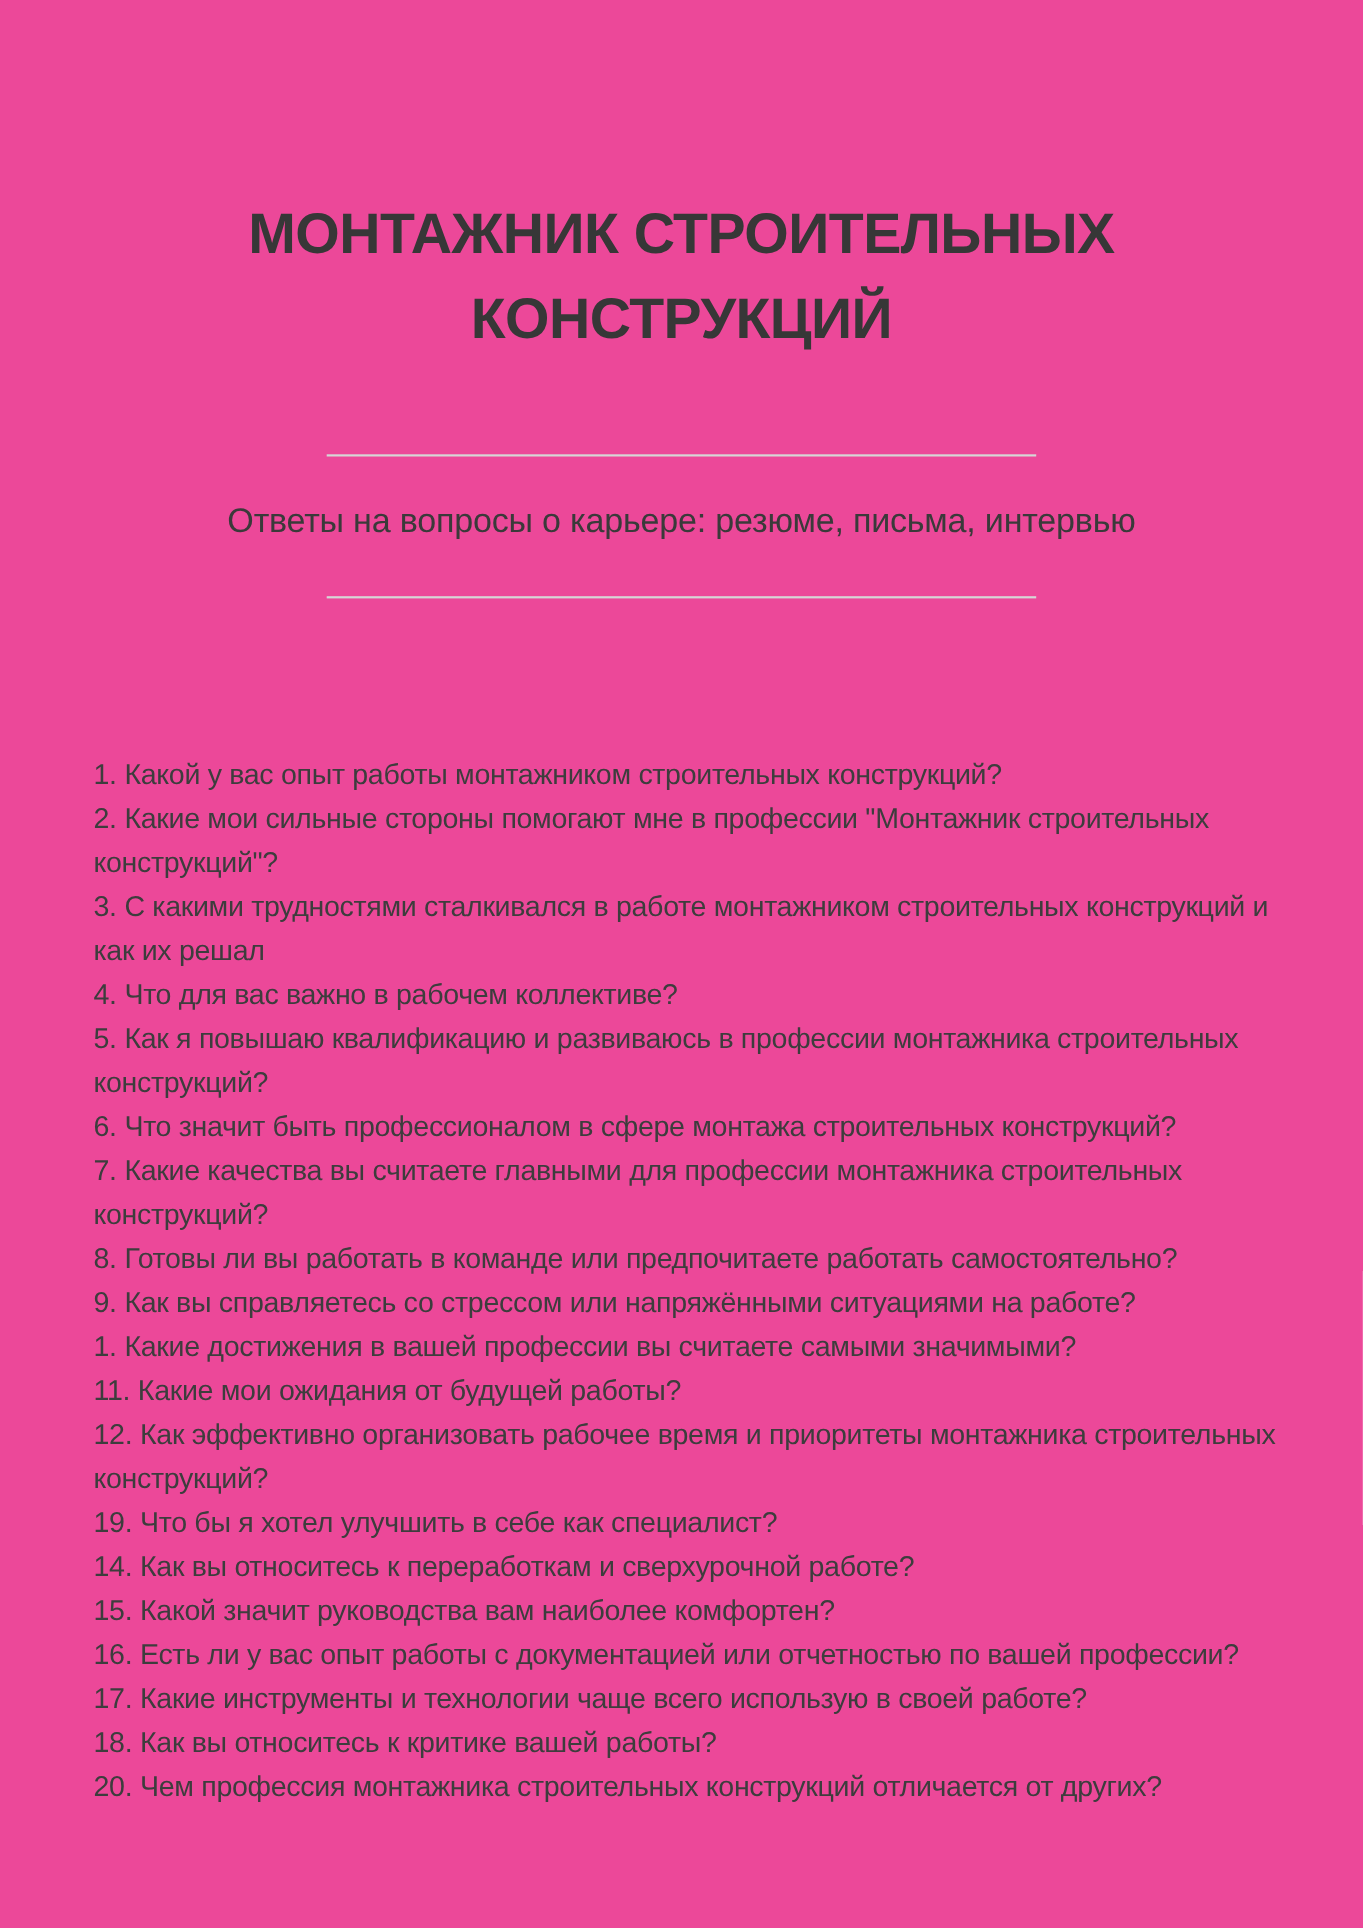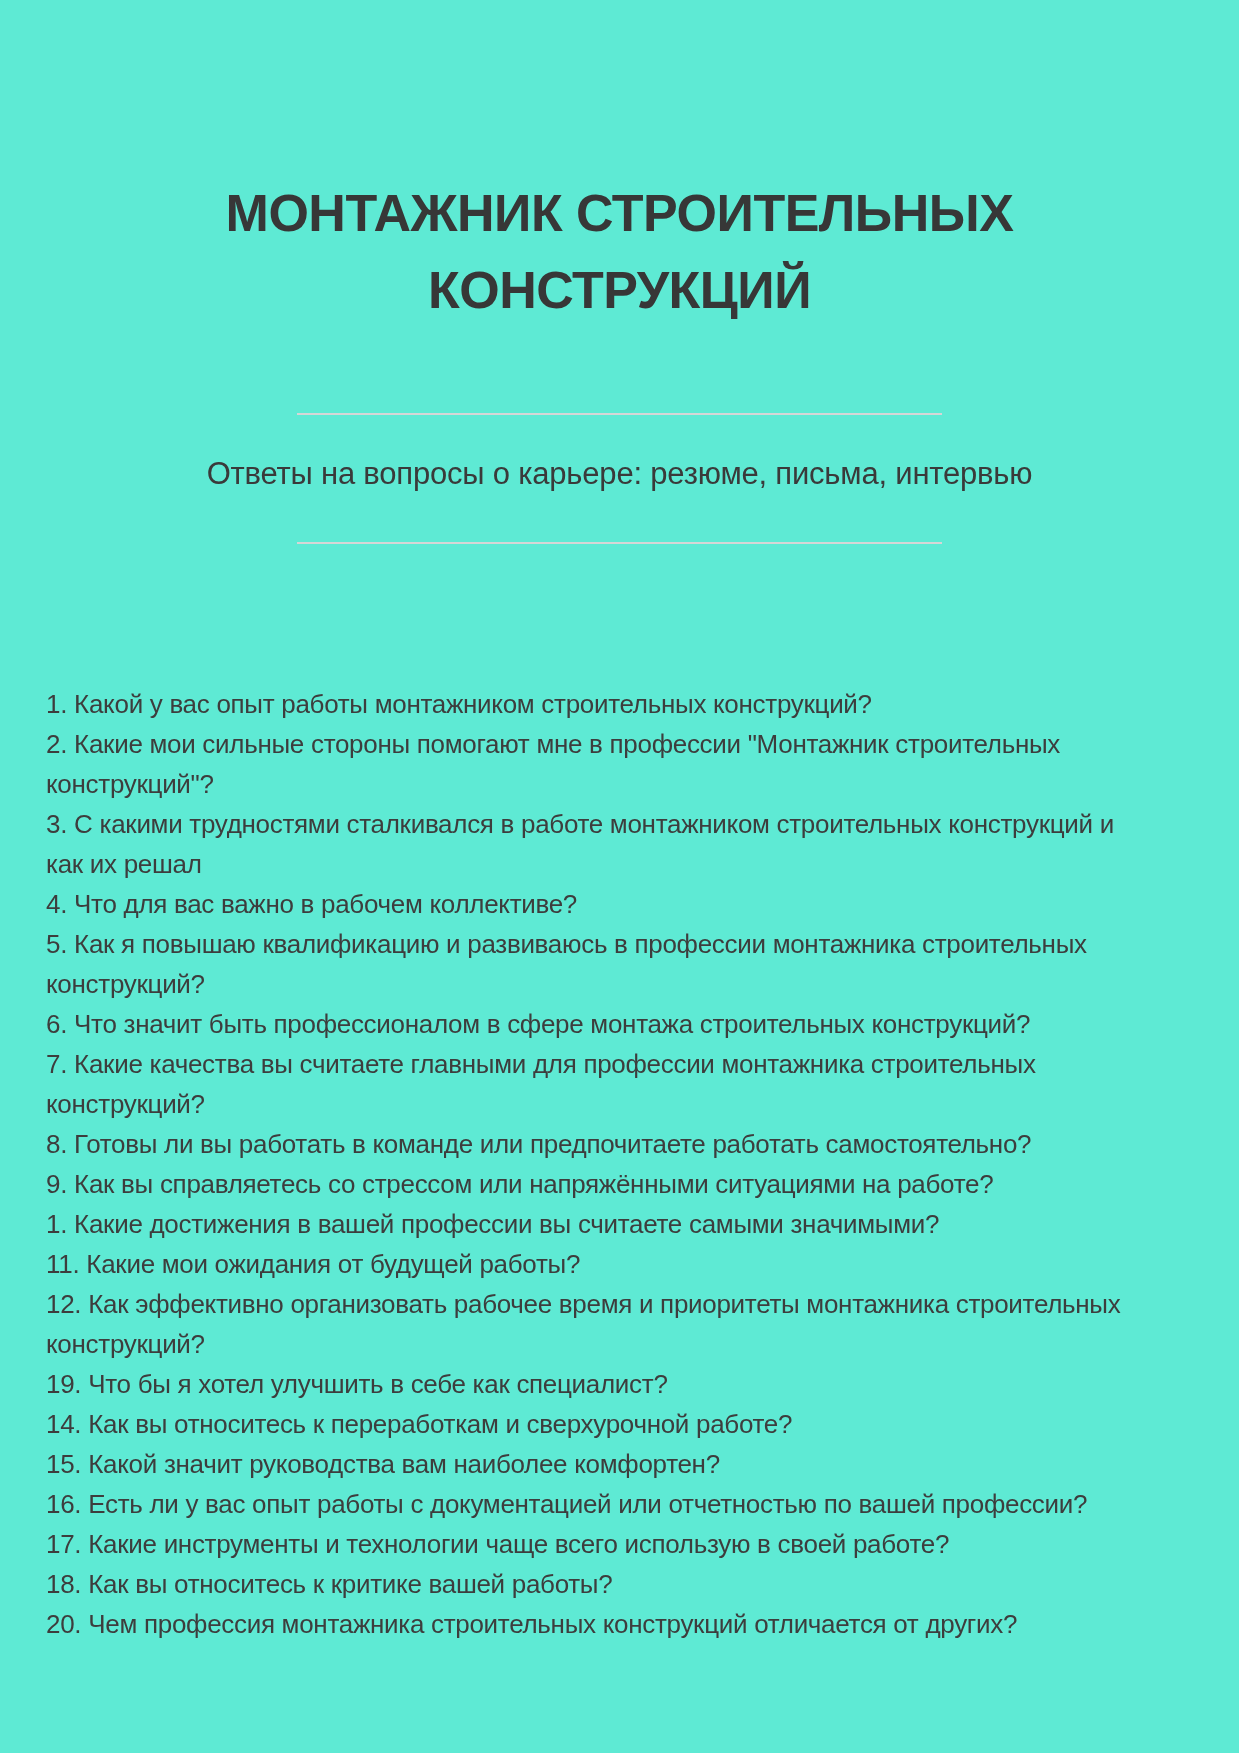--- a/index.html
+++ b/index.html
@@ -4,21 +4,21 @@
 <style>
   html, body {
     margin: 0;
     padding: 0;
     background: #ffffff;
   }
   .page {
     position: relative;
     width: 1239px;
     height: 1753px;
-    background: #5eead4;
+    background: #ec4899;
     overflow: hidden;
     font-family: "Liberation Sans", "DejaVu Sans", sans-serif;
     box-sizing: border-box;
   }
   .doc-title {
     margin: 0;
     padding: 175px 85px 0 85px;
     text-align: center;
     font-size: 52px;
     line-height: 77px;
@@ -40,21 +40,21 @@
     padding: 0 44px;
     text-align: center;
     font-size: 31px;
     line-height: 44px;
     font-weight: 400;
     letter-spacing: -0.2px;
     color: #3a3a3a;
   }
   .questions {
     margin-top: 140px;
-    padding: 0 25px 0 46px;
+    padding: 0 25px 0 85px;
     font-size: 26px;
     line-height: 40px;
     font-weight: 400;
     letter-spacing: -0.3px;
     color: #3d3d3d;
   }
   .q-item {
     white-space: pre-line;
     margin: 0;
   }

